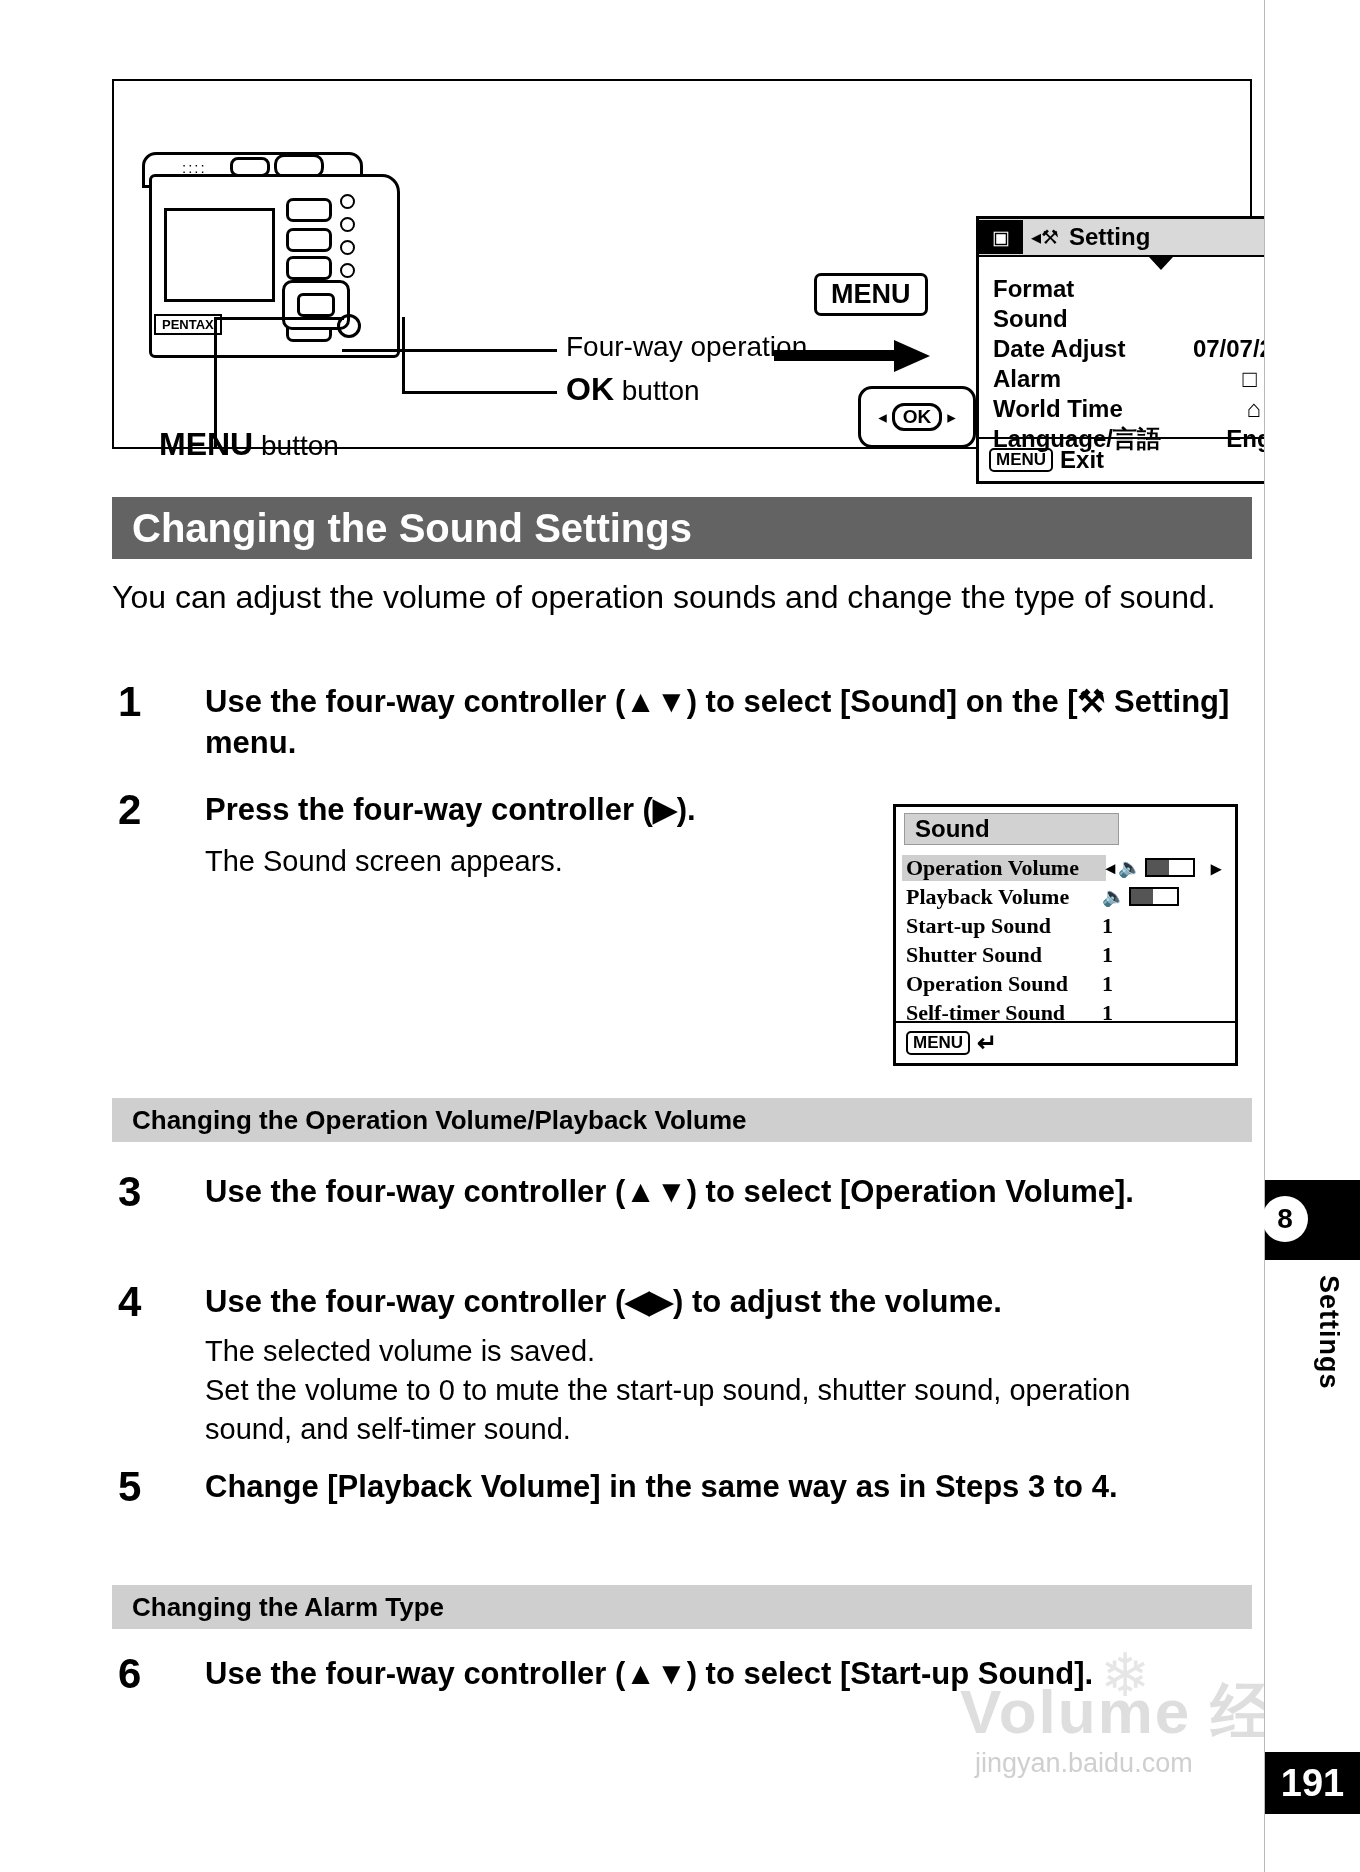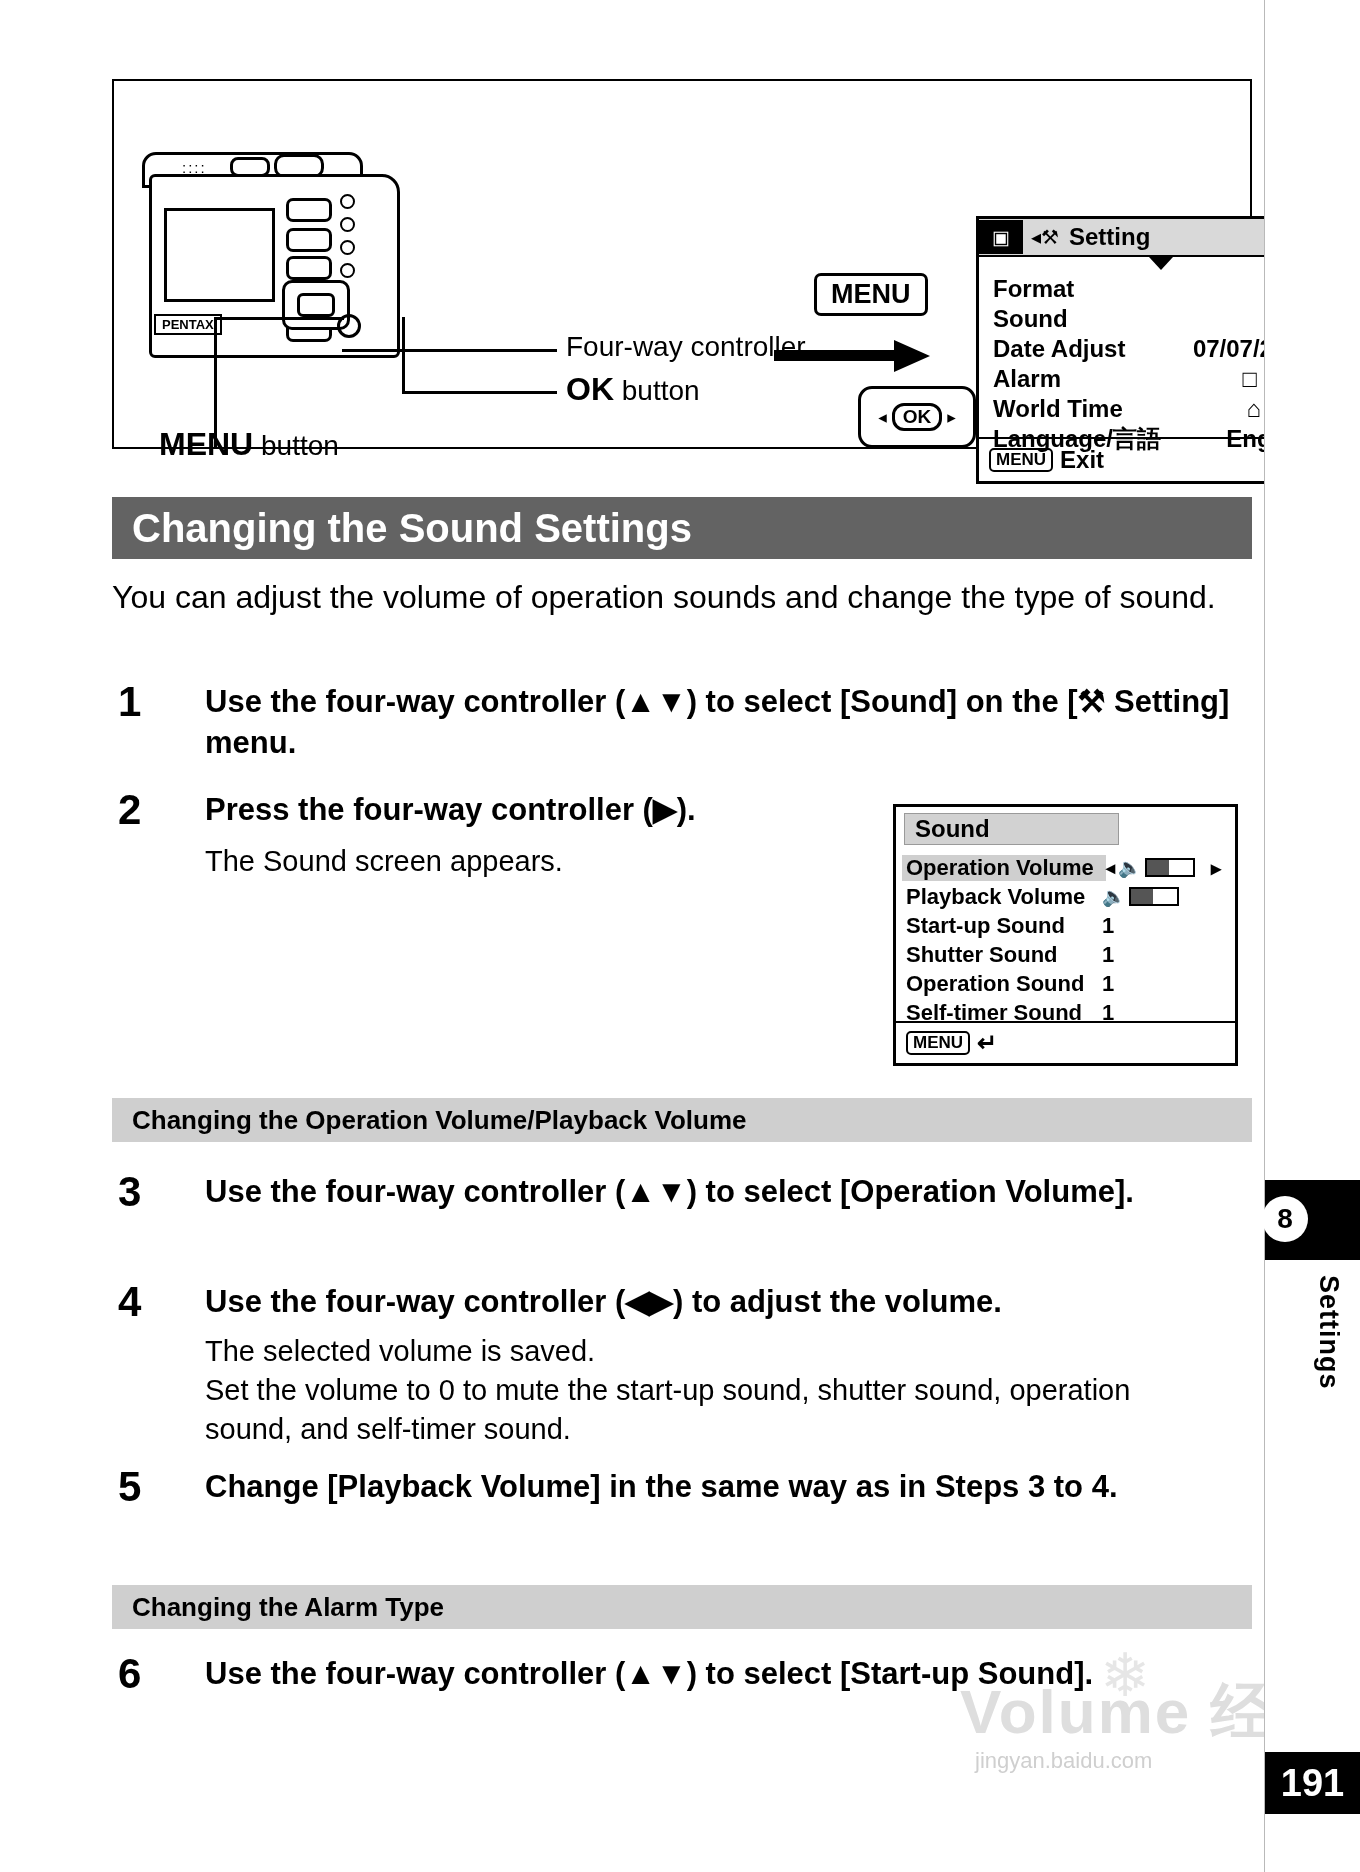--- a/index.html
+++ b/index.html
@@ -418,20 +418,21 @@
     font-size: 24px; font-weight: bold;
     display: flex; align-items: center; padding-left: 10px;
     box-sizing: border-box;
   }
   .lcd2-rows {
     position: absolute;
     left: 10px; top: 46px;
     width: 325px;
     font-size: 22px;
     font-weight: bold;
+    font-family: Liberation Serif, serif;
   }
   .lcd2-row {
     display: flex;
     align-items: center;
     height: 29px;
   }
   .lcd2-row .lbl { width: 196px; }
   .lcd2-row .val { width: 60px; text-align: left; }
   .hl {
     background: #cfcfcf;
@@ -468,21 +469,21 @@
     left: 960px; top: 1670px;
     font-size: 62px;
     color: #dedede;
     font-weight: bold;
     letter-spacing: 2px;
     white-space: nowrap;
   }
   .wm2 {
     position: absolute;
     left: 975px; top: 1748px;
-    font-size: 22px;
+    font-size: 27px;
     color: #cfcfcf;
     white-space: nowrap;
   }
   .wm-paw {
     position: absolute;
     left: 1100px; top: 1640px;
     font-size: 60px;
     color: #e6e6e6;
   }
 </style>
@@ -514,21 +515,21 @@
     <div class="cam-circle"></div>
     <div class="cam-brand">PENTAX</div>
   </div>
 
   <div class="lead-v" style="left:228px; top:268px; width:215px; height:3px;"></div>
   <div class="lead-v" style="left:290px; top:310px; width:153px; height:3px;"></div>
   <div class="lead-v" style="left:288px; top:236px; width:3px; height:77px;"></div>
   <div class="lead-v" style="left:100px; top:236px; width:3px; height:130px;"></div>
   <div class="lead-v" style="left:100px; top:236px; width:130px; height:3px;"></div>
 
-  <div class="callout-txt" style="left:452px; top:250px;">Four-way controller</div>
+  <div class="callout-txt" style="left:452px; top:250px;">Four-way operation</div>
 
   <div class="callout-txt" style="left:452px; top:290px;">
     <span class="callout-bold" style="font-size:32px;">OK</span><span> button</span>
   </div>
 
   <div class="callout-txt" style="left:45px; top:345px;">
     <span class="callout-bold" style="font-size:32px;">MENU</span><span> button</span>
   </div>
 
   <div class="menu-key">MENU</div>

